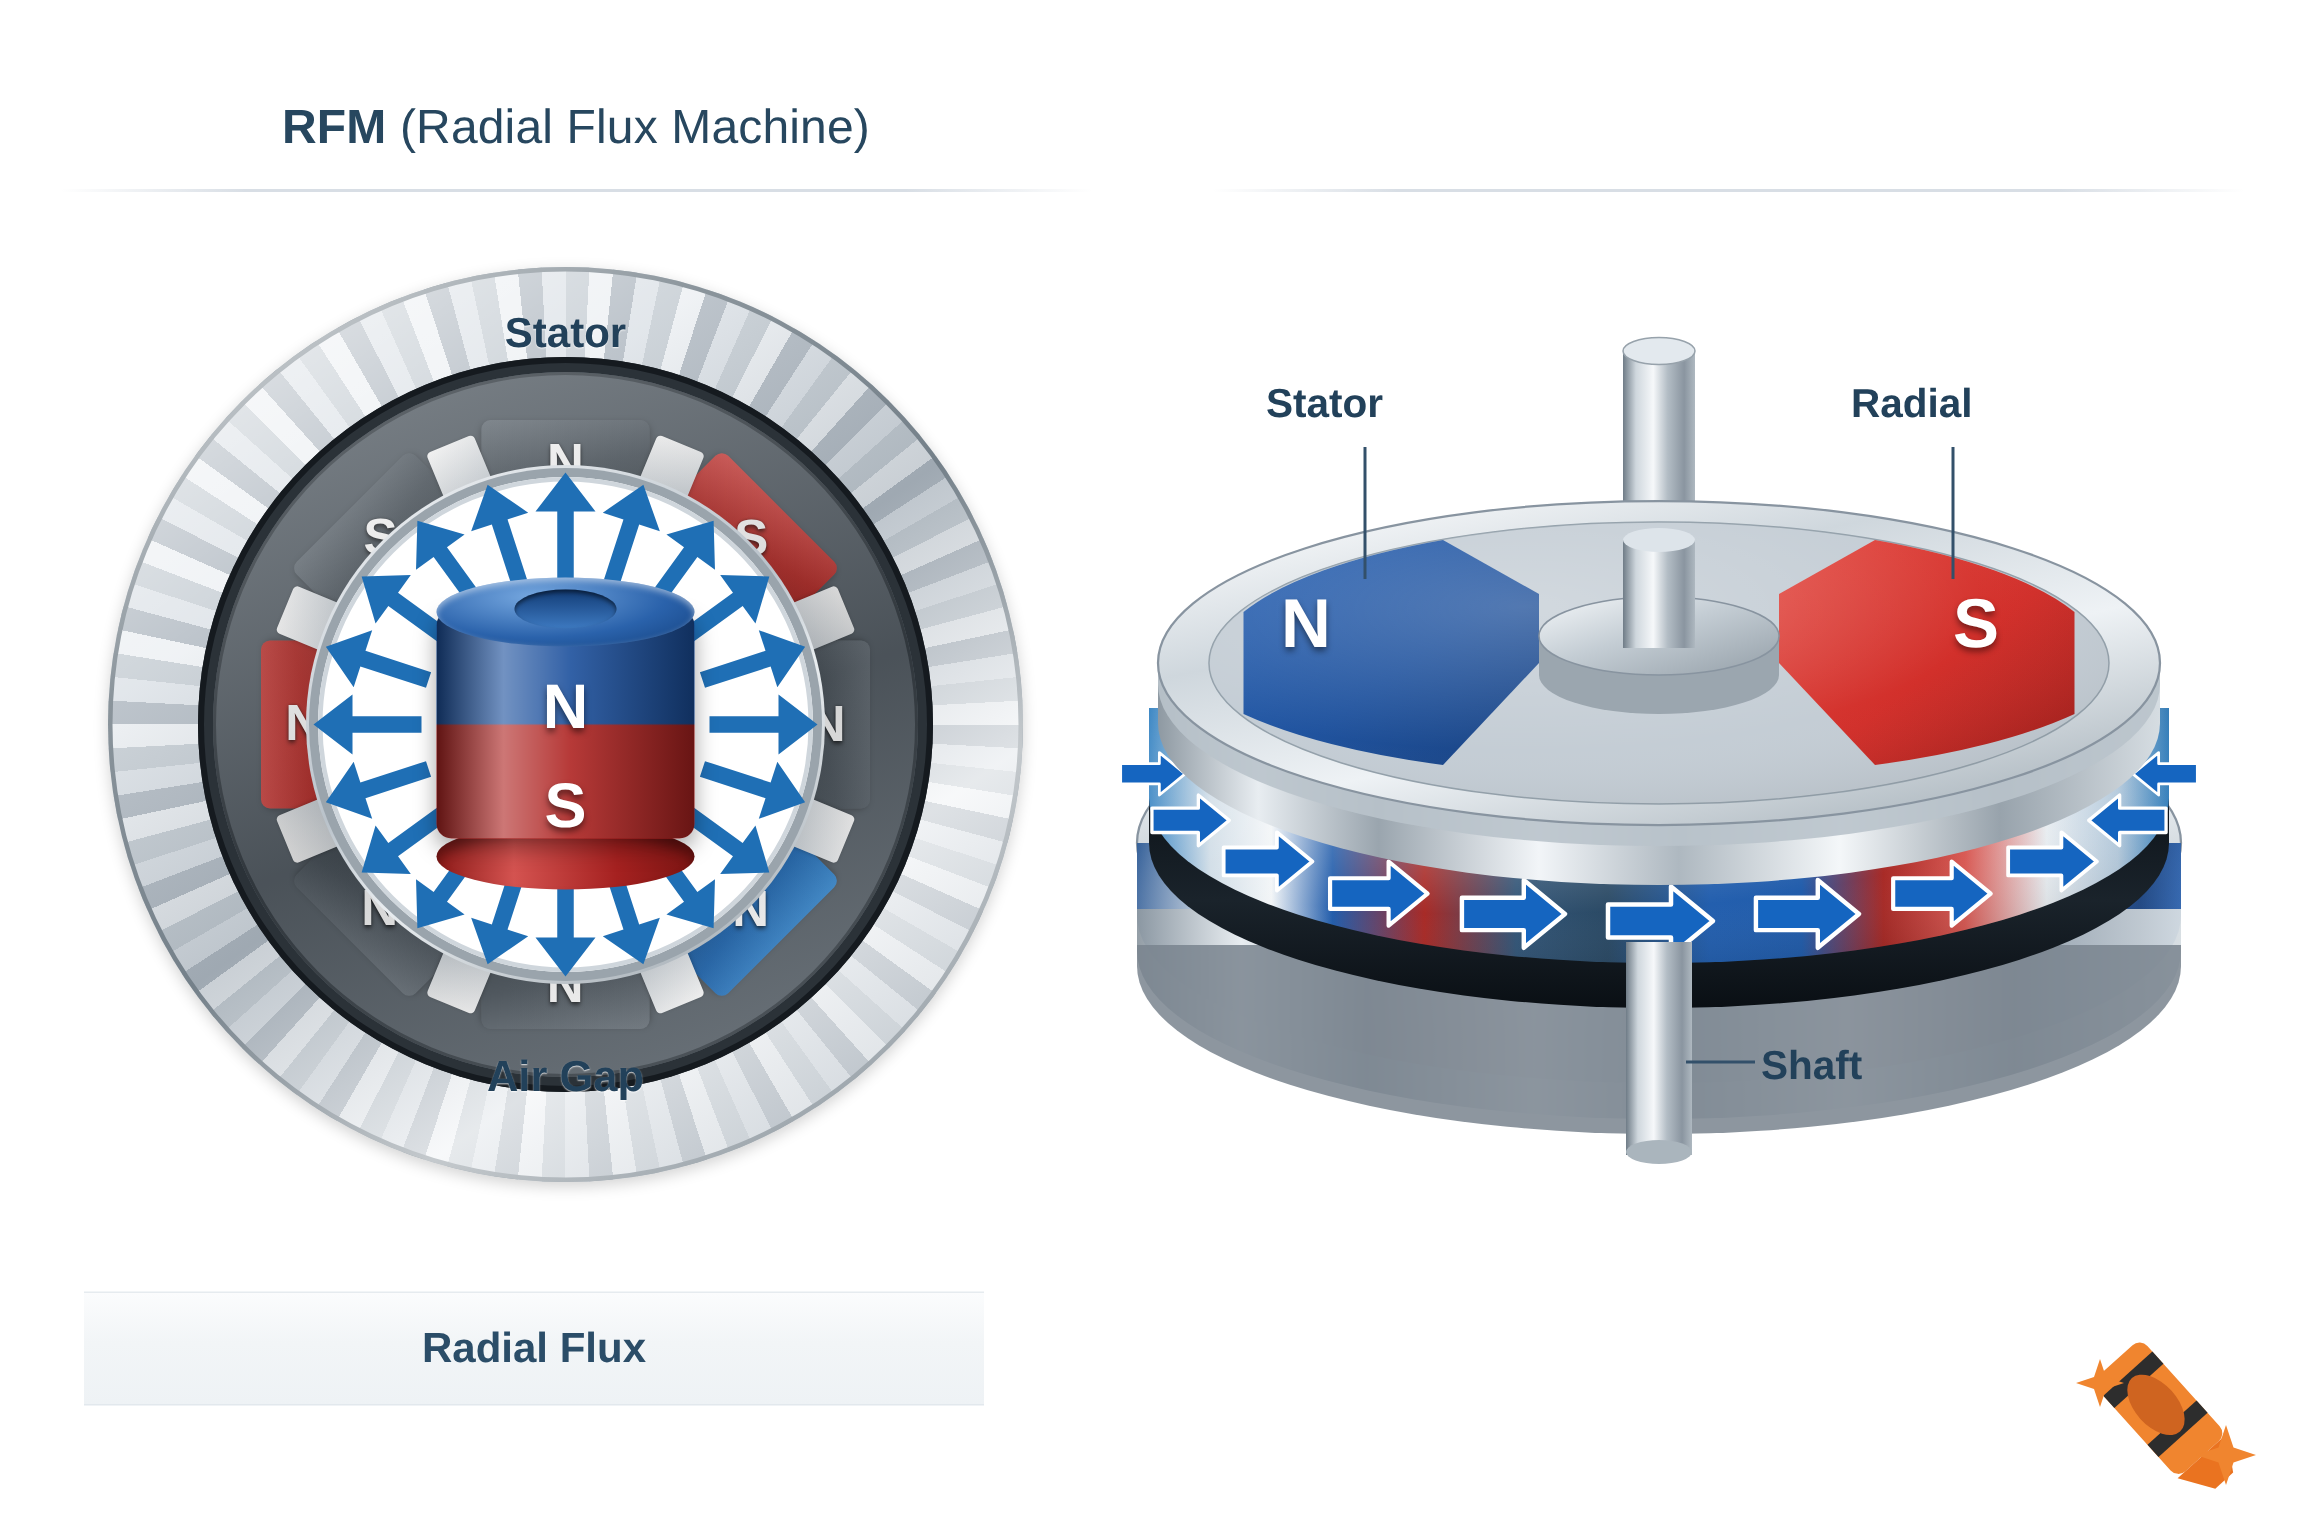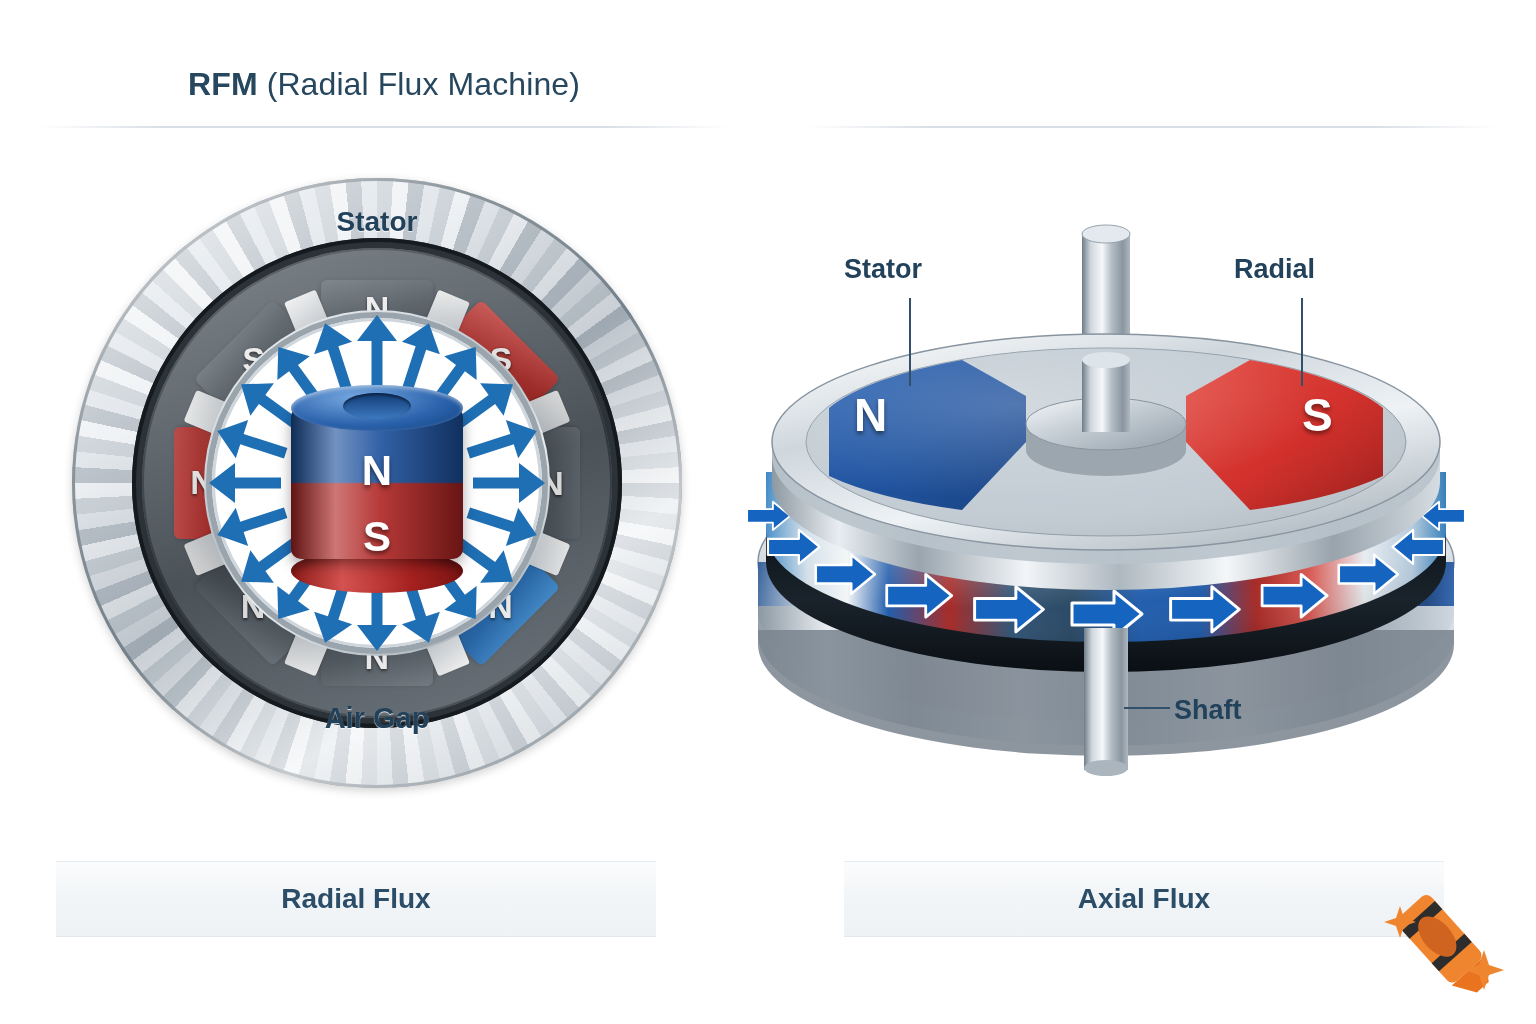--- a/index.html
+++ b/index.html
@@ -531,23 +531,20 @@
       </svg>
 
       <div class="lead-label lead-stator">Stator</div>
       <div class="lead-label lead-rotor">Radial</div>
       <div class="lead-label lead-shaft">Shaft</div>
 
       <div style="position:absolute;left:128px;top:178px;font-size:46px;font-weight:bold;color:#fff;text-shadow:0 3px 4px rgba(0,0,0,.45);">N</div>
       <div style="position:absolute;left:576px;top:178px;font-size:46px;font-weight:bold;color:#fff;text-shadow:0 3px 4px rgba(0,0,0,.45);">S</div>
     </div>
 
-    <div class="caption caption-right">
-      <span>Axial Flux</span>
-    </div>
   </div>
 
   <svg class="watermark" viewBox="0 0 132 120">
     <g transform="rotate(-42 66 60)">
       <rect x="44" y="10" width="44" height="86" rx="7" fill="#f0852f"></rect>
       <rect x="44" y="22" width="44" height="11" fill="#2d2d2d"></rect>
       <rect x="44" y="66" width="44" height="11" fill="#2d2d2d"></rect>
       <ellipse cx="66" cy="50" rx="14" ry="24" fill="#cf6420"></ellipse>
       <path d="M44,96 L88,96 L74,118 L58,118 Z" fill="#ea7320"></path>
     </g>

